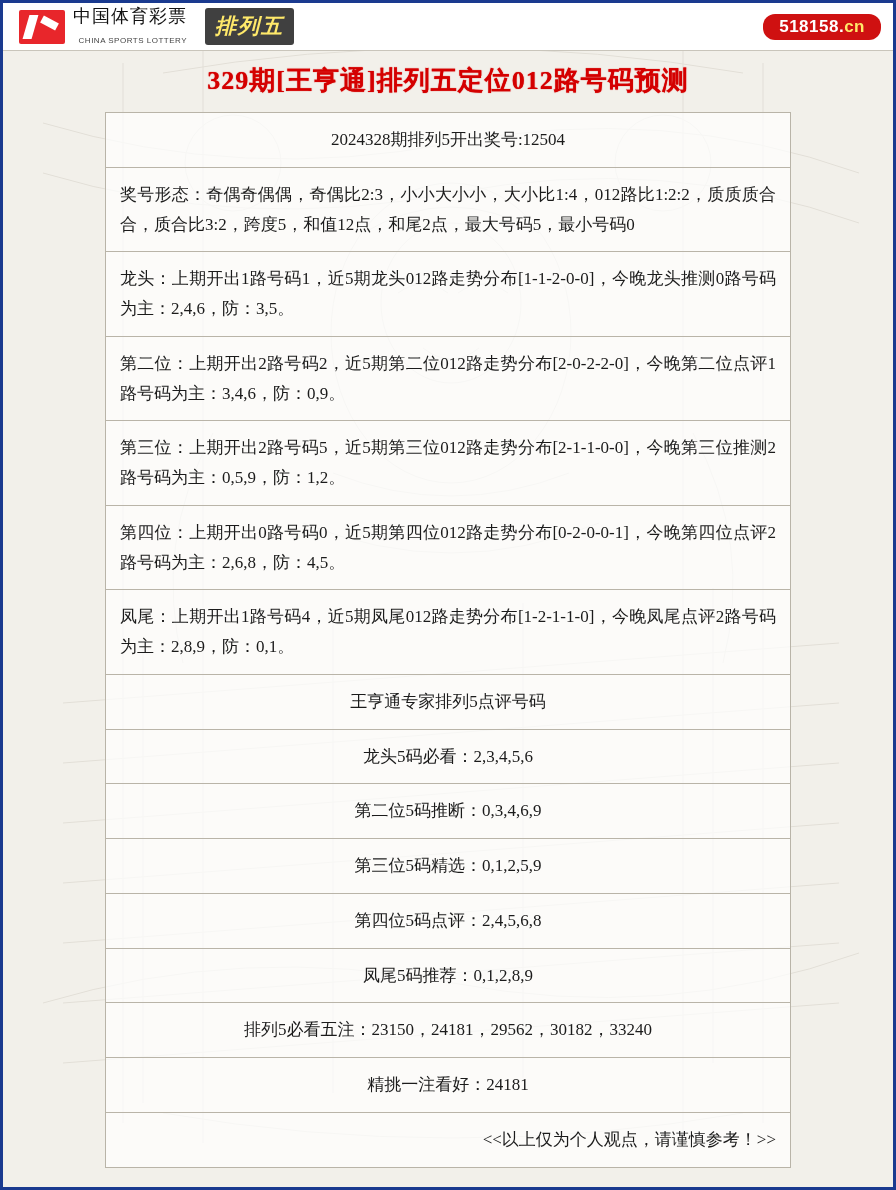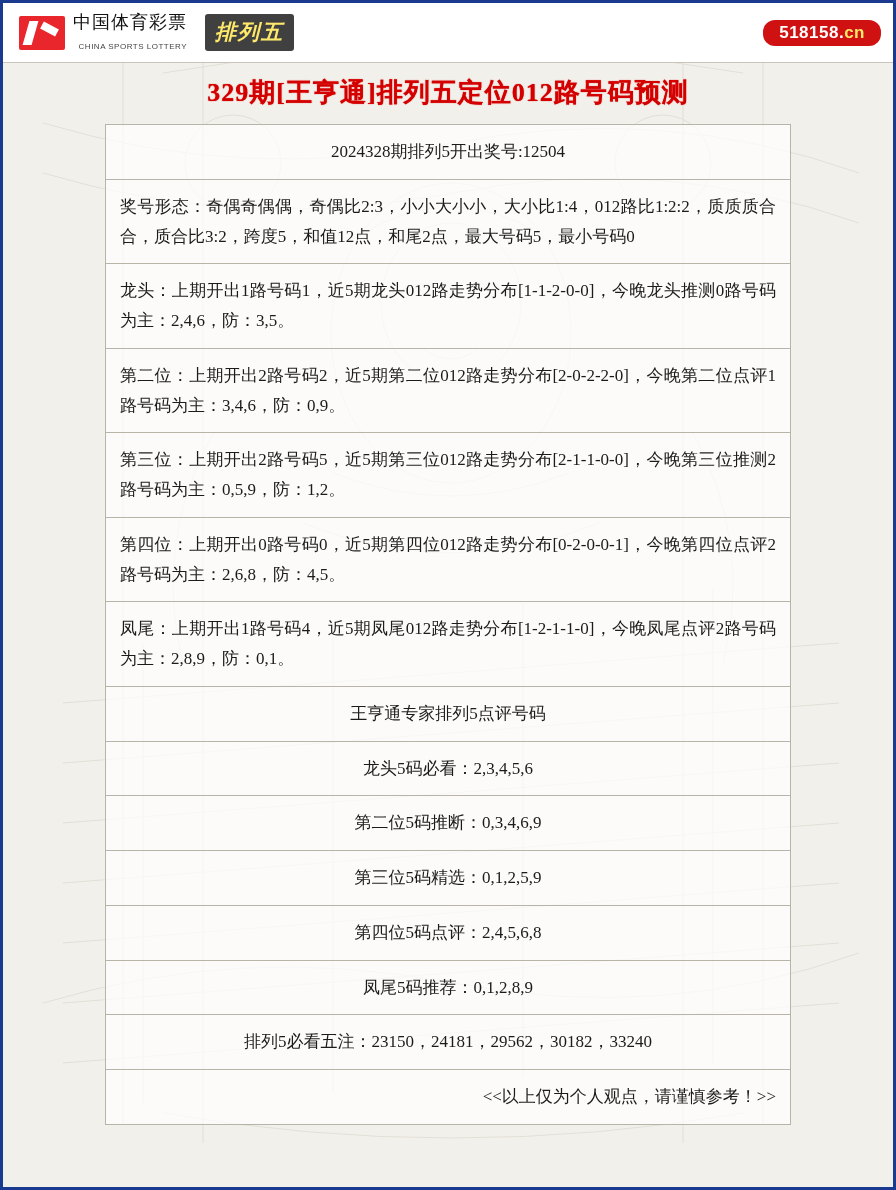--- a/index.html
+++ b/index.html
@@ -30,21 +30,21 @@
     height: 1190px;
     opacity: 0.33;
     pointer-events: none;
   }
   #content {
     position: relative;
     z-index: 2;
   }
   
   #header {
-    height: 60px;
+    height: 48px;
     background: #ffffff;
     border-bottom: 1px solid #c9c5bb;
     display: flex;
     align-items: center;
     justify-content: space-between;
     padding: 0 12px 0 16px;
     box-sizing: border-box;
   }
   .brand {
     display: flex;
@@ -262,20 +262,23 @@
         <tr>
           <td class="center">第四位5码点评：2,4,5,6,8</td>
         </tr>
         <tr>
           <td class="center">凤尾5码推荐：0,1,2,8,9</td>
         </tr>
         <tr>
           <td class="center">排列5必看五注：23150，24181，29562，30182，33240</td>
         </tr>
         <tr>
+          <td class="center">精挑一注看好：24181</td>
+        </tr>
+        <tr>
           <td class="note">&lt;&lt;以上仅为个人观点，请谨慎参考！&gt;&gt;</td>
         </tr>
       </tbody>
     </table>
 
     <div id="footer-space"></div>
   </div>
 </div>
 
 </body></html>

